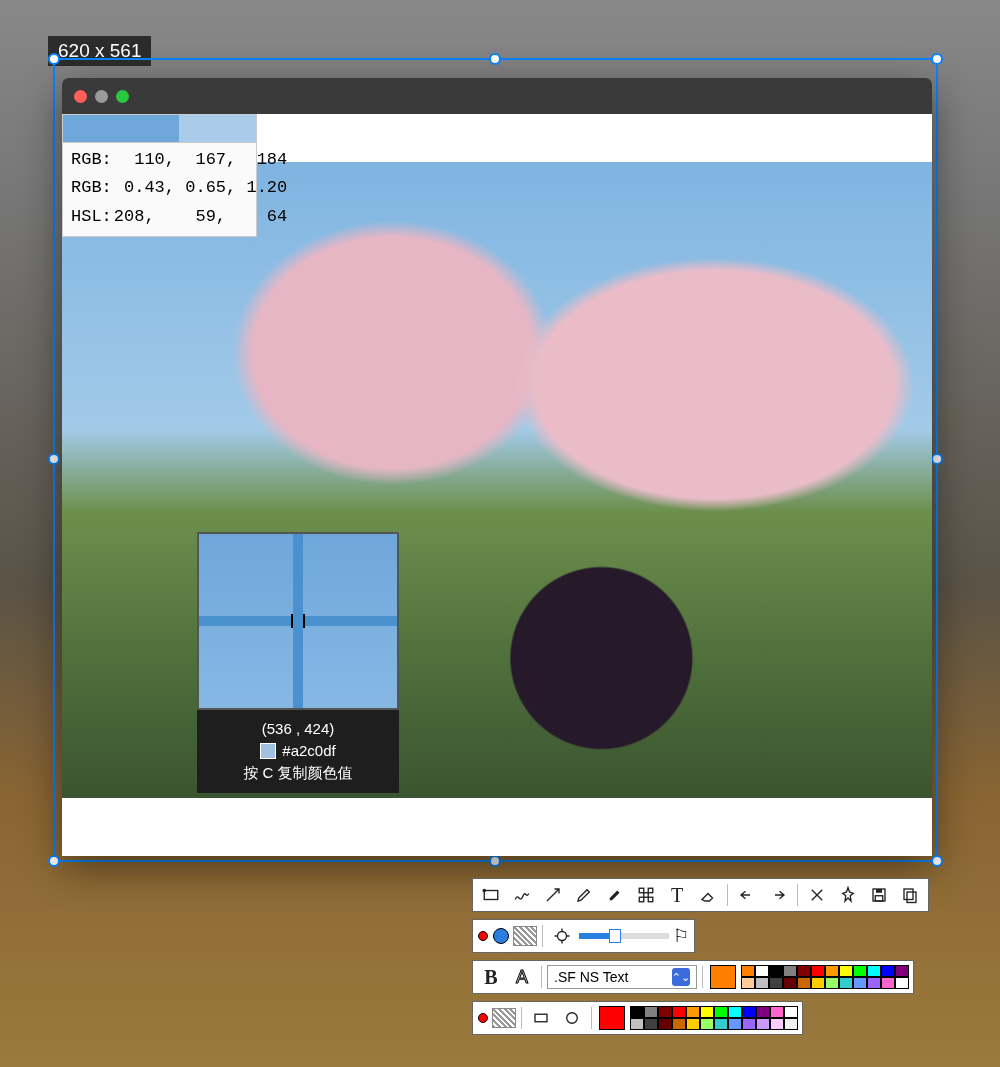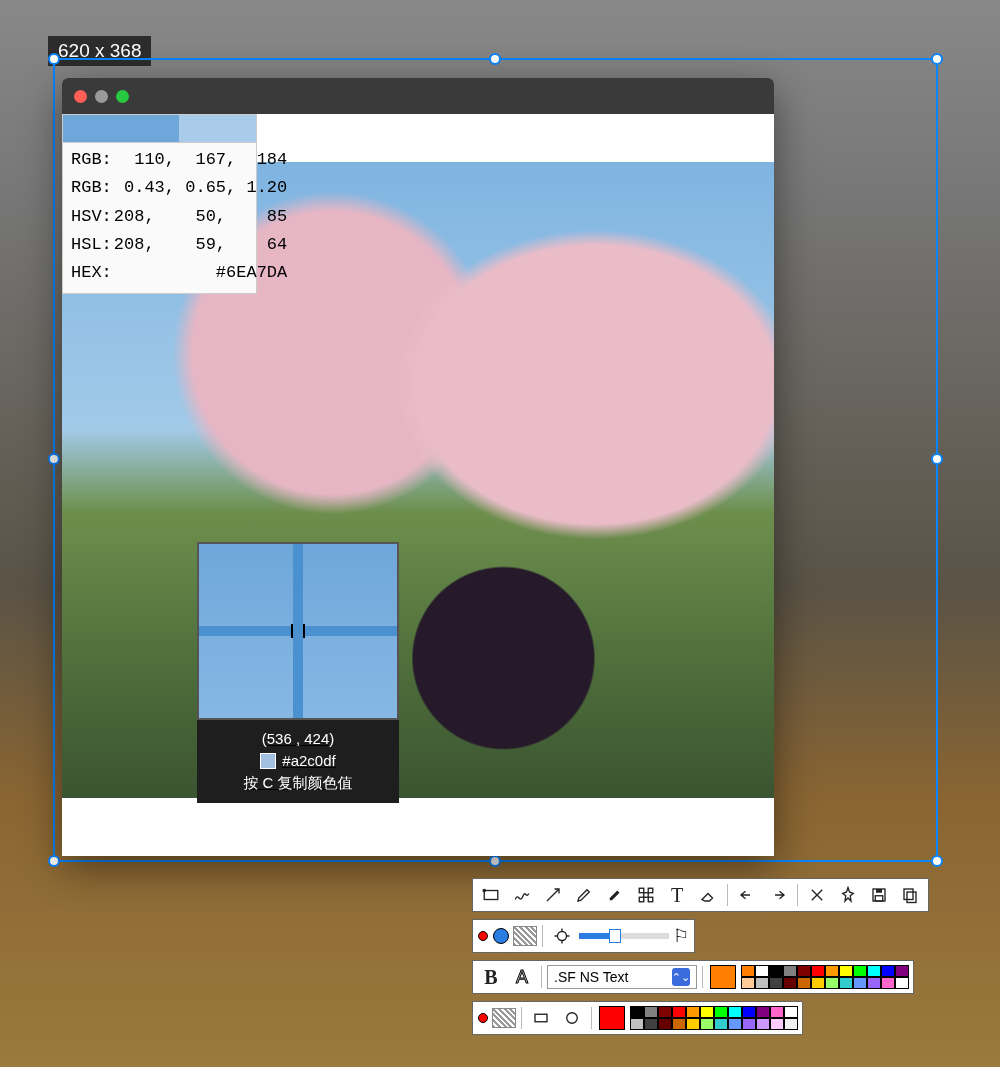--- a/index.html
+++ b/index.html
@@ -28,21 +28,21 @@
   .h-tl{top:-7px;left:-7px}.h-tr{top:-7px;right:-7px}
   .h-bl{bottom:-7px;left:-7px}.h-br{bottom:-7px;right:-7px}
   .h-tc{top:-7px;left:50%;margin-left:-7px}
   .h-bc{bottom:-7px;left:50%;margin-left:-7px}
   .h-ml{top:50%;left:-7px;margin-top:-7px}
   .h-mr{top:50%;right:-7px;margin-top:-7px}
 
   
   .window {
     position: absolute; top: 78px; left: 62px;
-    width: 712px; height: 778px;
+    width: 870px; height: 778px;
     background: #7dd3fc; border-radius: 6px 6px 0 0; overflow: hidden;
     box-shadow: 0 12px 40px rgba(0,0,0,.45);
   }
   .titlebar {
     height: 36px; background: #3a3a3a;
     display: flex; align-items: center; padding: 0 12px; position: relative;
   }
   .traffic { display: flex; gap: 8px; }
   .dot { width: 13px; height: 13px; border-radius: 50%; }
   .dot.r{background:#ff5f57}.dot.y{background:#9a9a9a}.dot.g{background:#28c840}
@@ -73,21 +73,21 @@
     height:28px;
     background: linear-gradient(to right, #6ea7da 0 60%, #a8cce9 60% 100%);
     border-bottom:1px solid #ccc;
   }
   .colorpanel table{width:100%; padding:2px 6px 4px;}
   .colorpanel td{white-space:pre; text-align:left;}
   .colorpanel td.v{text-align:right; padding-right:6px;}
 
   
   .mag {
-    position:absolute; top:428px; left:135px; width:202px;text-decoration:underline;
+    position:absolute; top:418px; left:135px; width:202px;
   }
   .mag-view {
     width:202px; height:178px; border:2px solid #555;
     background: linear-gradient(#6ea7da,#87b8e4);
     position:relative;
   }
   .mag-view::before, .mag-view::after{
     content:""; position:absolute; background:#4b91cf;
   }
   .mag-view::before{top:50%;left:0;right:0;height:10px;margin-top:-5px;}
@@ -137,21 +137,21 @@
   .big-swatch{width:26px;height:24px;border:1px solid #000;margin:0 2px;}
   .mini-dot{width:10px;height:10px;border-radius:50%;border:1px solid #000;margin:1px;}
 
   .bold-b{font-family:"Times New Roman",serif;font-weight:bold;font-size:20px;}
   .outline-a{font-family:sans-serif;font-size:18px;-webkit-text-stroke:1px #000;color:transparent;}
   .hatch{background:repeating-linear-gradient(45deg,#999 0 2px,#fff 2px 4px);width:24px;height:20px;border:1px solid #888;}
 </style>
 </head>
 <body>
 
-<div class="dim-badge">620 x 368</div>
+<div class="dim-badge">620 x 561</div>
 
 <div class="selection">
   <span class="handle h-tl"></span>
   <span class="handle h-tc"></span>
   <span class="handle h-tr"></span>
   <span class="handle h-ml"></span>
   <span class="handle h-mr"></span>
   <span class="handle h-bl"></span>
   <span class="handle h-bc"></span>
   <span class="handle h-br"></span>
@@ -180,30 +180,22 @@
         <tbody>
             <tr>
               <td>RGB:</td>
               <td class="v">110,  167,  184</td>
             </tr>
         <tr>
               <td>RGB:</td>
               <td class="v">0.43, 0.65, 1.20</td>
             </tr>
         <tr>
-              <td>HSV:</td>
-              <td class="v">208,    50,    85</td>
-            </tr>
-        <tr>
               <td>HSL:</td>
               <td class="v">208,    59,    64</td>
-            </tr>
-        <tr>
-              <td>HEX:</td>
-              <td class="v">#6EA7DA</td>
             </tr>
       </tbody>
         </table>
     </div>
 
     <div class="mag">
       <div class="mag-view">
         <span class="mag-pix"></span>
       </div>
       <div class="mag-info">

